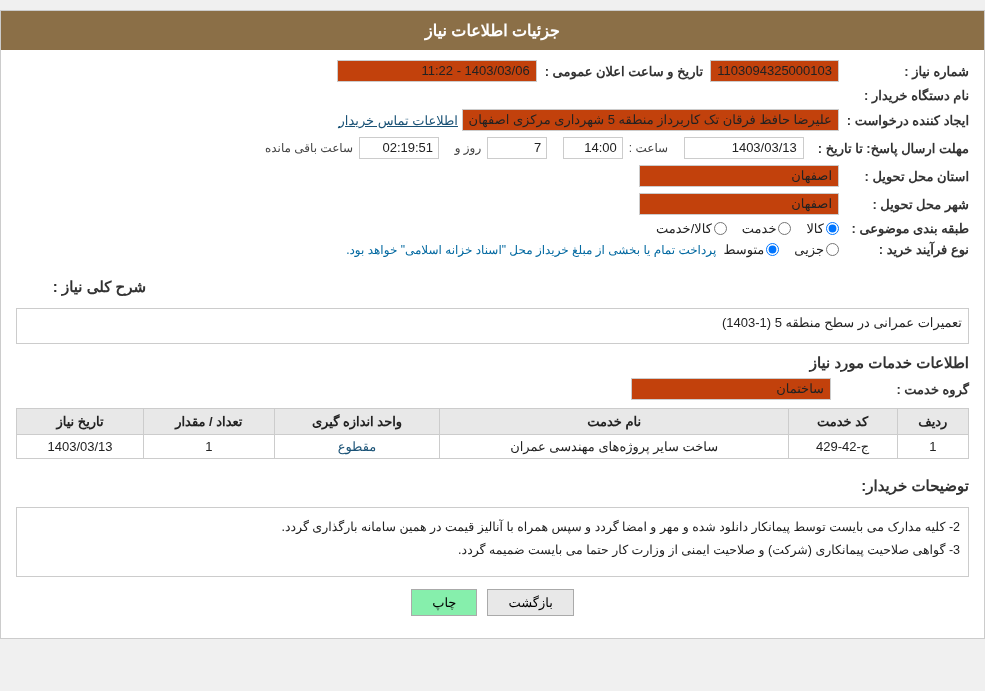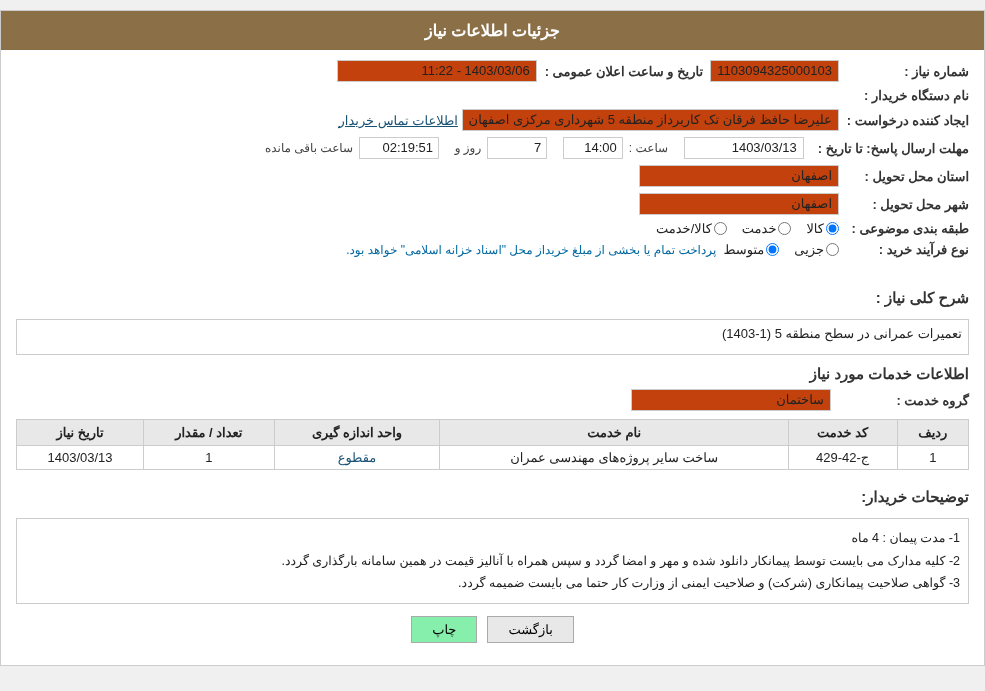--- a/index.html
+++ b/index.html
@@ -247,21 +247,21 @@
         </div>
         <div class="radio-item">
           <input type="radio" name="process" checked="" style="">
           <span>متوسط</span>
         </div>
       </div>
       &nbsp;&nbsp;
       <span class="process-note">پرداخت تمام یا بخشی از مبلغ خریداز محل "اسناد خزانه اسلامی" خواهد بود.</span>
     </div>
 
-    <div class="info-row" style="margin-top:24px;">
+    <div class="info-row" style="margin-top:13px;justify-content:flex-end;">
       <span class="label-cell section-title">شرح کلی نیاز :</span>
     </div>
     <div class="info-row">
       <div class="sharh-box" style="flex:1;">تعمیرات عمرانی در سطح منطقه 5 (1-1403)</div>
     </div>
 
     <div style="margin-top:10px;">
       <div class="section-title">اطلاعات خدمات مورد نیاز</div>
     </div>
 
@@ -290,21 +290,20 @@
           <td>1</td>
           <td>1403/03/13</td>
         </tr>
       </tbody>
     </table>
 
     <div class="info-row" style="margin-top:10px;">
       <span class="label-cell section-title">توضیحات خریدار:</span>
     </div>
     <div class="description-box">
-      <div>1- مدت پیمان : 4 ماه</div>
       <div>2- کلیه مدارک می بایست توسط پیمانکار دانلود شده و مهر و امضا گردد و سپس همراه با آنالیز قیمت در همین سامانه بارگذاری گردد.</div>
       <div>3- گواهی صلاحیت پیمانکاری (شرکت) و صلاحیت ایمنی از وزارت کار حتما می بایست ضمیمه گردد.</div>
     </div>
 
     <div class="button-row">
       <button class="btn">بازگشت</button>
       <button class="btn btn-print">چاپ</button>
     </div>
   </div>
 </div>

